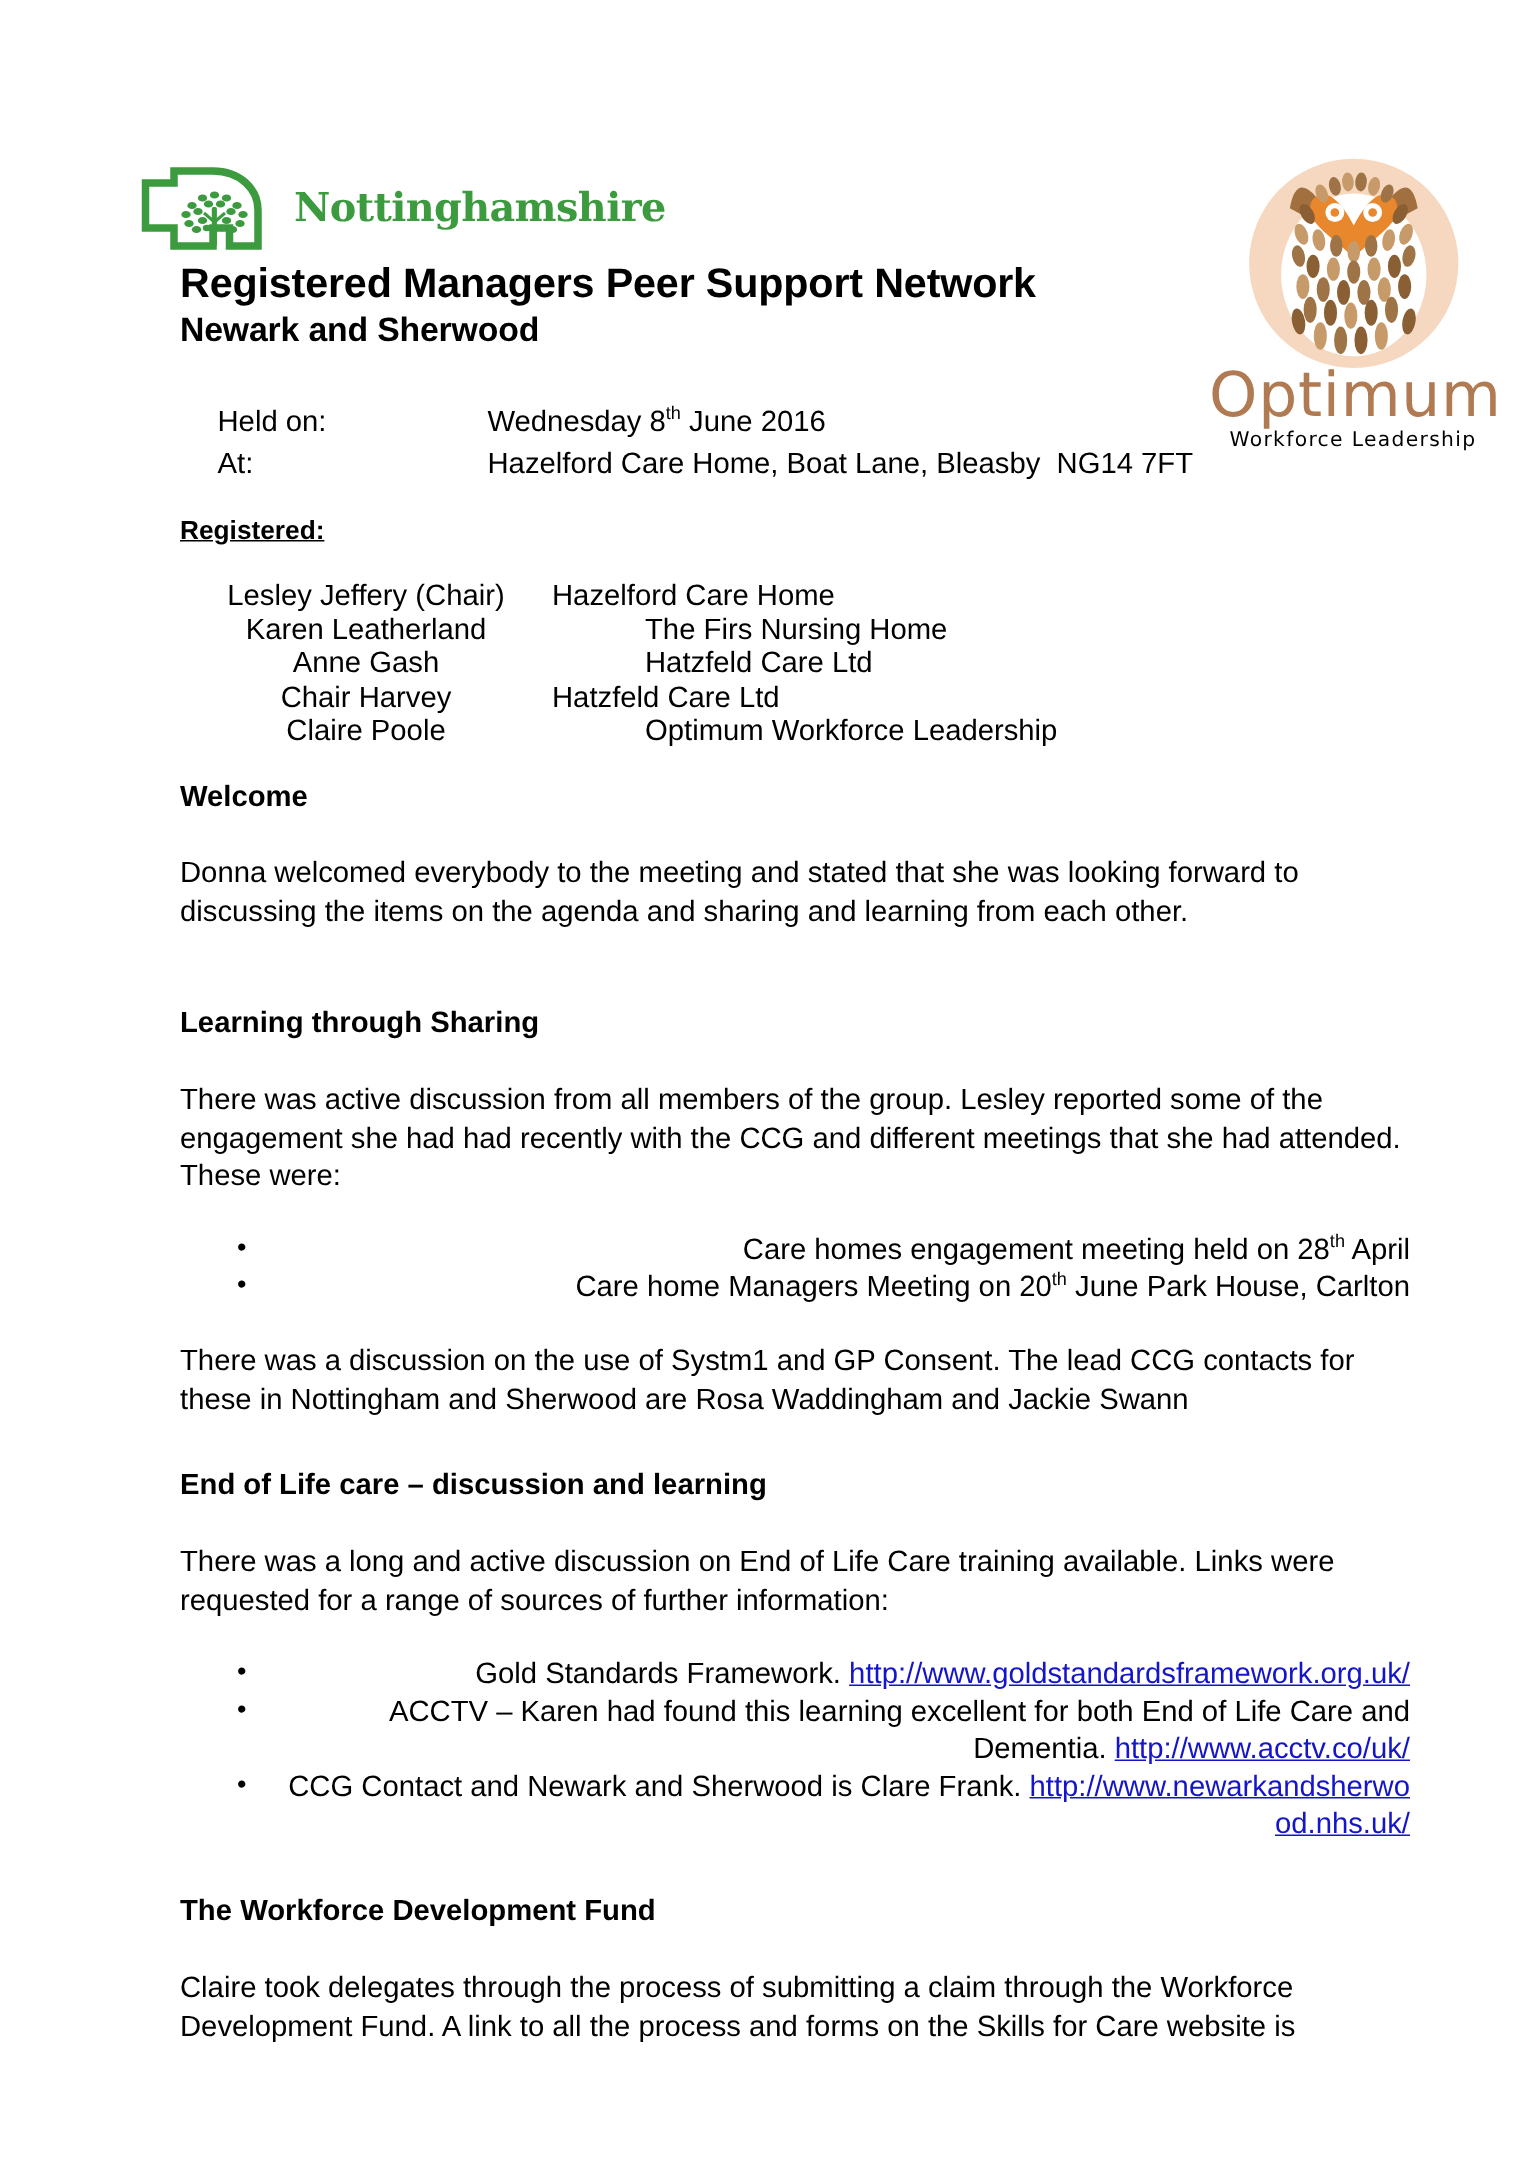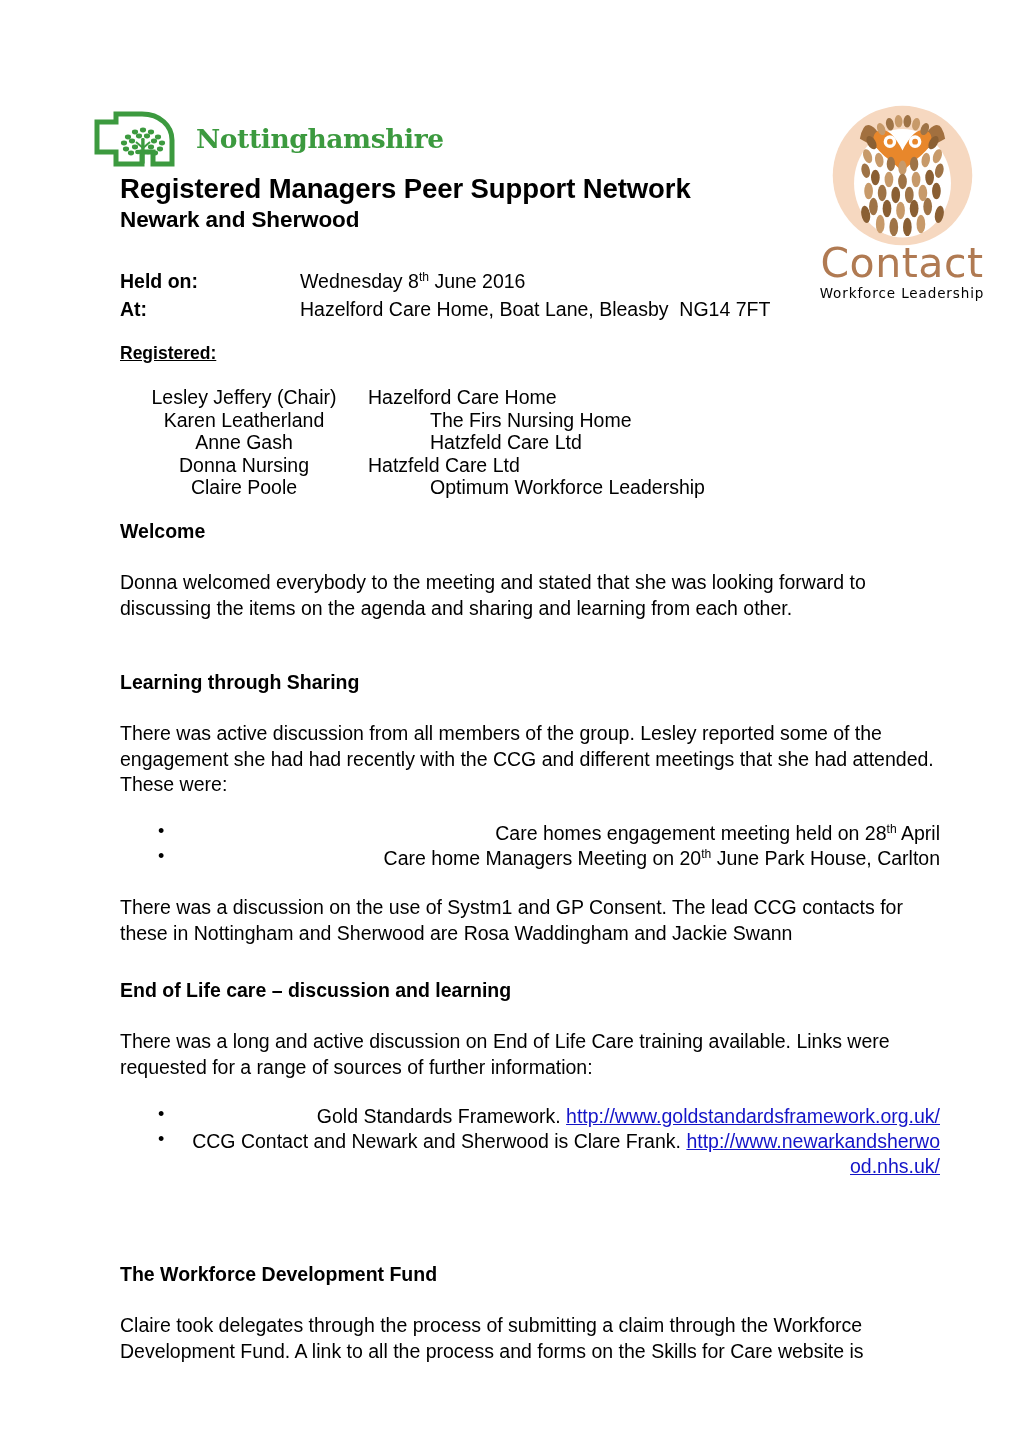--- a/index.html
+++ b/index.html
@@ -98,23 +98,24 @@
 
   .meta {
     position: absolute;
     left: 120px;
     top: 268px;
     font-size: 19.5px;
     line-height: 1.42;
   }
   .meta-row { display: flex; }
   .meta-label {
-    font-weight: bold;
+    font-weight: normal;
     width: 180px;
     flex: none;
+    margin-left: 25px;
   }
   .meta-value { white-space: pre; }
 
   .attendees-head {
     position: absolute;
     left: 120px;
     top: 343px;
     font-size: 17.5px;
     font-weight: bold;
     text-decoration: underline;
@@ -263,21 +264,21 @@
         <ellipse cx="92" cy="112" rx="4.5" ry="9" fill="#8a5f33"></ellipse>
         <ellipse cx="106" cy="110" rx="4.5" ry="9" fill="#9e7346"></ellipse>
         <ellipse cx="57" cy="128" rx="4.5" ry="9.5" fill="#c79a6a"></ellipse>
         <ellipse cx="71" cy="131" rx="4.5" ry="9.5" fill="#9e7346"></ellipse>
         <ellipse cx="85" cy="131" rx="4.5" ry="9.5" fill="#8a5f33"></ellipse>
         <ellipse cx="99" cy="128" rx="4.5" ry="9.5" fill="#c79a6a"></ellipse>
         <ellipse cx="42" cy="118" rx="4.5" ry="9" fill="#8a5f33" transform="rotate(-10 42 118)"></ellipse>
         <ellipse cx="118" cy="118" rx="4.5" ry="9" fill="#8a5f33" transform="rotate(10 118 118)"></ellipse>
       </g>
     </svg>
-    <div class="optimum-word">Contact</div>
+    <div class="optimum-word">Optimum</div>
     <div class="optimum-tag">Workforce Leadership</div>
   </div>
 
   <div class="doc-title">
     <span>Registered Managers Peer Support Network</span>
     <span class="doc-subtitle">Newark and Sherwood</span>
   </div>
 
   <div class="meta">
     <div class="meta-row">
@@ -298,21 +299,21 @@
     </div>
     <div class="att-row">
       <span class="att-name">Karen Leatherland</span>
       <span class="att-org tabbed">The Firs Nursing Home</span>
     </div>
     <div class="att-row">
       <span class="att-name">Anne Gash</span>
       <span class="att-org tabbed">Hatzfeld Care Ltd</span>
     </div>
     <div class="att-row">
-      <span class="att-name">Donna Nursing</span>
+      <span class="att-name">Chair Harvey</span>
       <span class="att-org">Hatzfeld Care Ltd</span>
     </div>
     <div class="att-row">
       <span class="att-name">Claire Poole</span>
       <span class="att-org tabbed">Optimum Workforce Leadership</span>
     </div>
   </div>
 
   <div class="section" style="top:519px;">
     <h2 class="head">Welcome</h2>
@@ -327,20 +328,21 @@
       <li><span>Care home Managers Meeting on 20</span><sup>th</sup><span> June Park House, Carlton</span></li>
     </ul>
     <p class="para" style="margin-top:24px;">There was a discussion on the use of Systm1 and GP Consent.  The lead CCG contacts for these in Nottingham and Sherwood are Rosa Waddingham and Jackie Swann</p>
   </div>
 
   <div class="section" style="top:978px;">
     <h2 class="head">End of Life care – discussion and learning</h2>
     <p class="para" style="margin-top:26px;">There was a long and active discussion on End of Life Care training available.  Links were requested for a range of sources of further information:</p>
     <ul class="bullets" style="margin-top:24px;">
       <li><span>Gold Standards Framework.  </span><a class="link" href="#">http://www.goldstandardsframework.org.uk/</a></li>
+      <li><span>ACCTV – Karen had found this learning excellent for both End of Life Care and Dementia.  </span><a class="link" href="#">http://www.acctv.co/uk/</a></li>
       <li><span>CCG Contact and Newark and Sherwood is Clare Frank. </span><a class="link" href="#">http://www.newarkandsherwood.nhs.uk/</a></li>
     </ul>
   </div>
 
   <div class="section" style="top:1262px;">
     <h2 class="head">The Workforce Development Fund</h2>
     <p class="para" style="margin-top:26px;">Claire took delegates through the process of submitting a claim through the Workforce Development Fund.  A link to all the process and forms on the Skills for Care website is</p>
   </div>
 
 </div>

